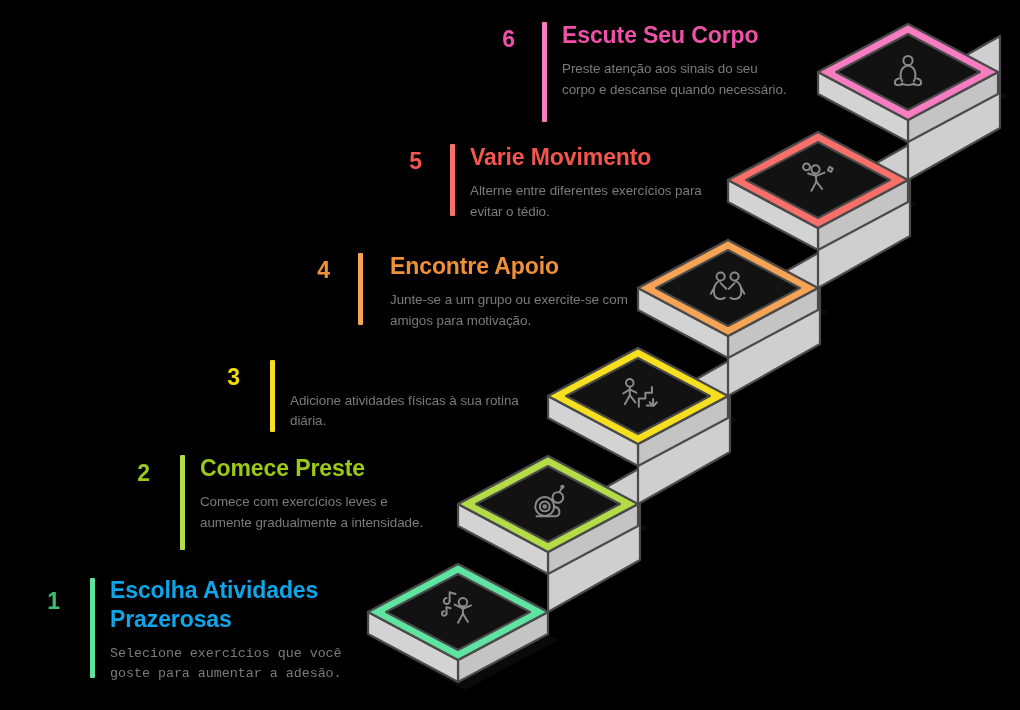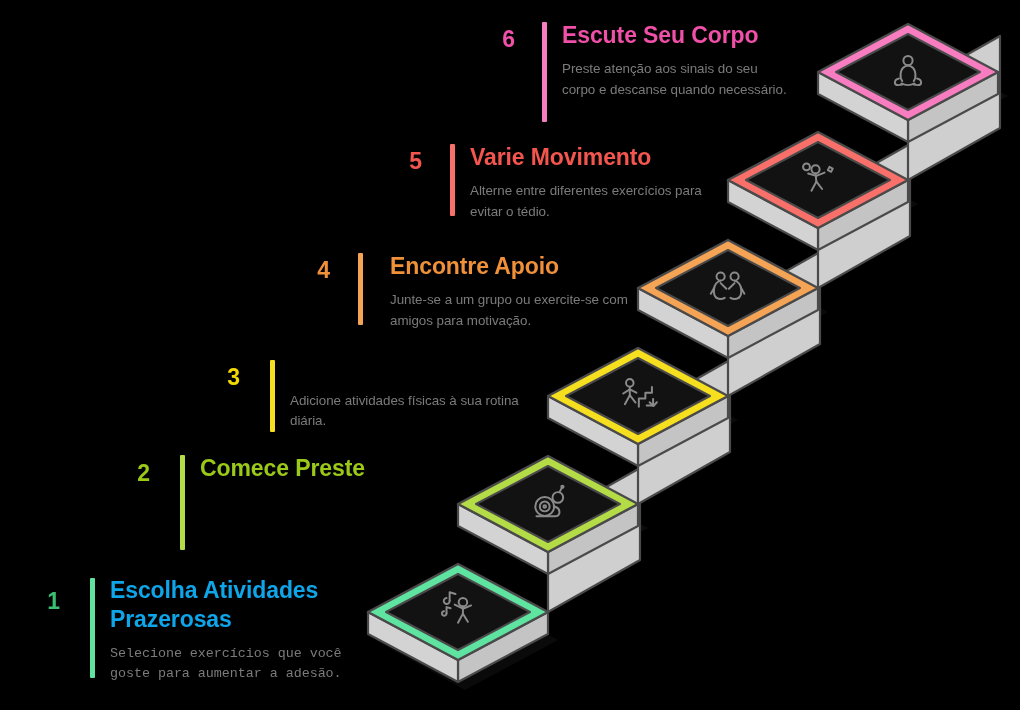--- a/index.html
+++ b/index.html
@@ -190,20 +190,21 @@
       <div class="title" style="color:#0ea5e9;">Escolha Atividades Prazerosas</div>
       <div class="desc" style="width:235px;font-family:Liberation Mono, monospace;">Selecione exercícios que você goste para aumentar a adesão.</div>
     </div>
   </div>
 
   <div class="step-text" style="left:90px; top:455px;">
     <div class="num" style="left:0px; top:7px; color:#9BC918;">2</div>
     <div class="bar" style="left:90px; top:0px; height:95px; background:#B4DC47;"></div>
     <div class="tcol" style="left:110px; top:-1px; width:250px;">
       <div class="title" style="color:#9BC918;">Comece Preste</div>
+      <div class="desc" style="width:225px;">Comece com exercícios leves e aumente gradualmente a intensidade.</div>
     </div>
   </div>
 
   <div class="step-text" style="left:180px; top:360px;">
     <div class="num" style="left:0px; top:6px; color:#F2DA00;">3</div>
     <div class="bar" style="left:90px; top:0px; height:72px; background:#F5DF1E;"></div>
     <div class="tcol" style="left:110px; top:-1px; width:260px;">
       <div class="desc" style="width:230px;margin-top:32px;">Adicione atividades físicas à sua rotina diária.</div>
     </div>
   </div>

